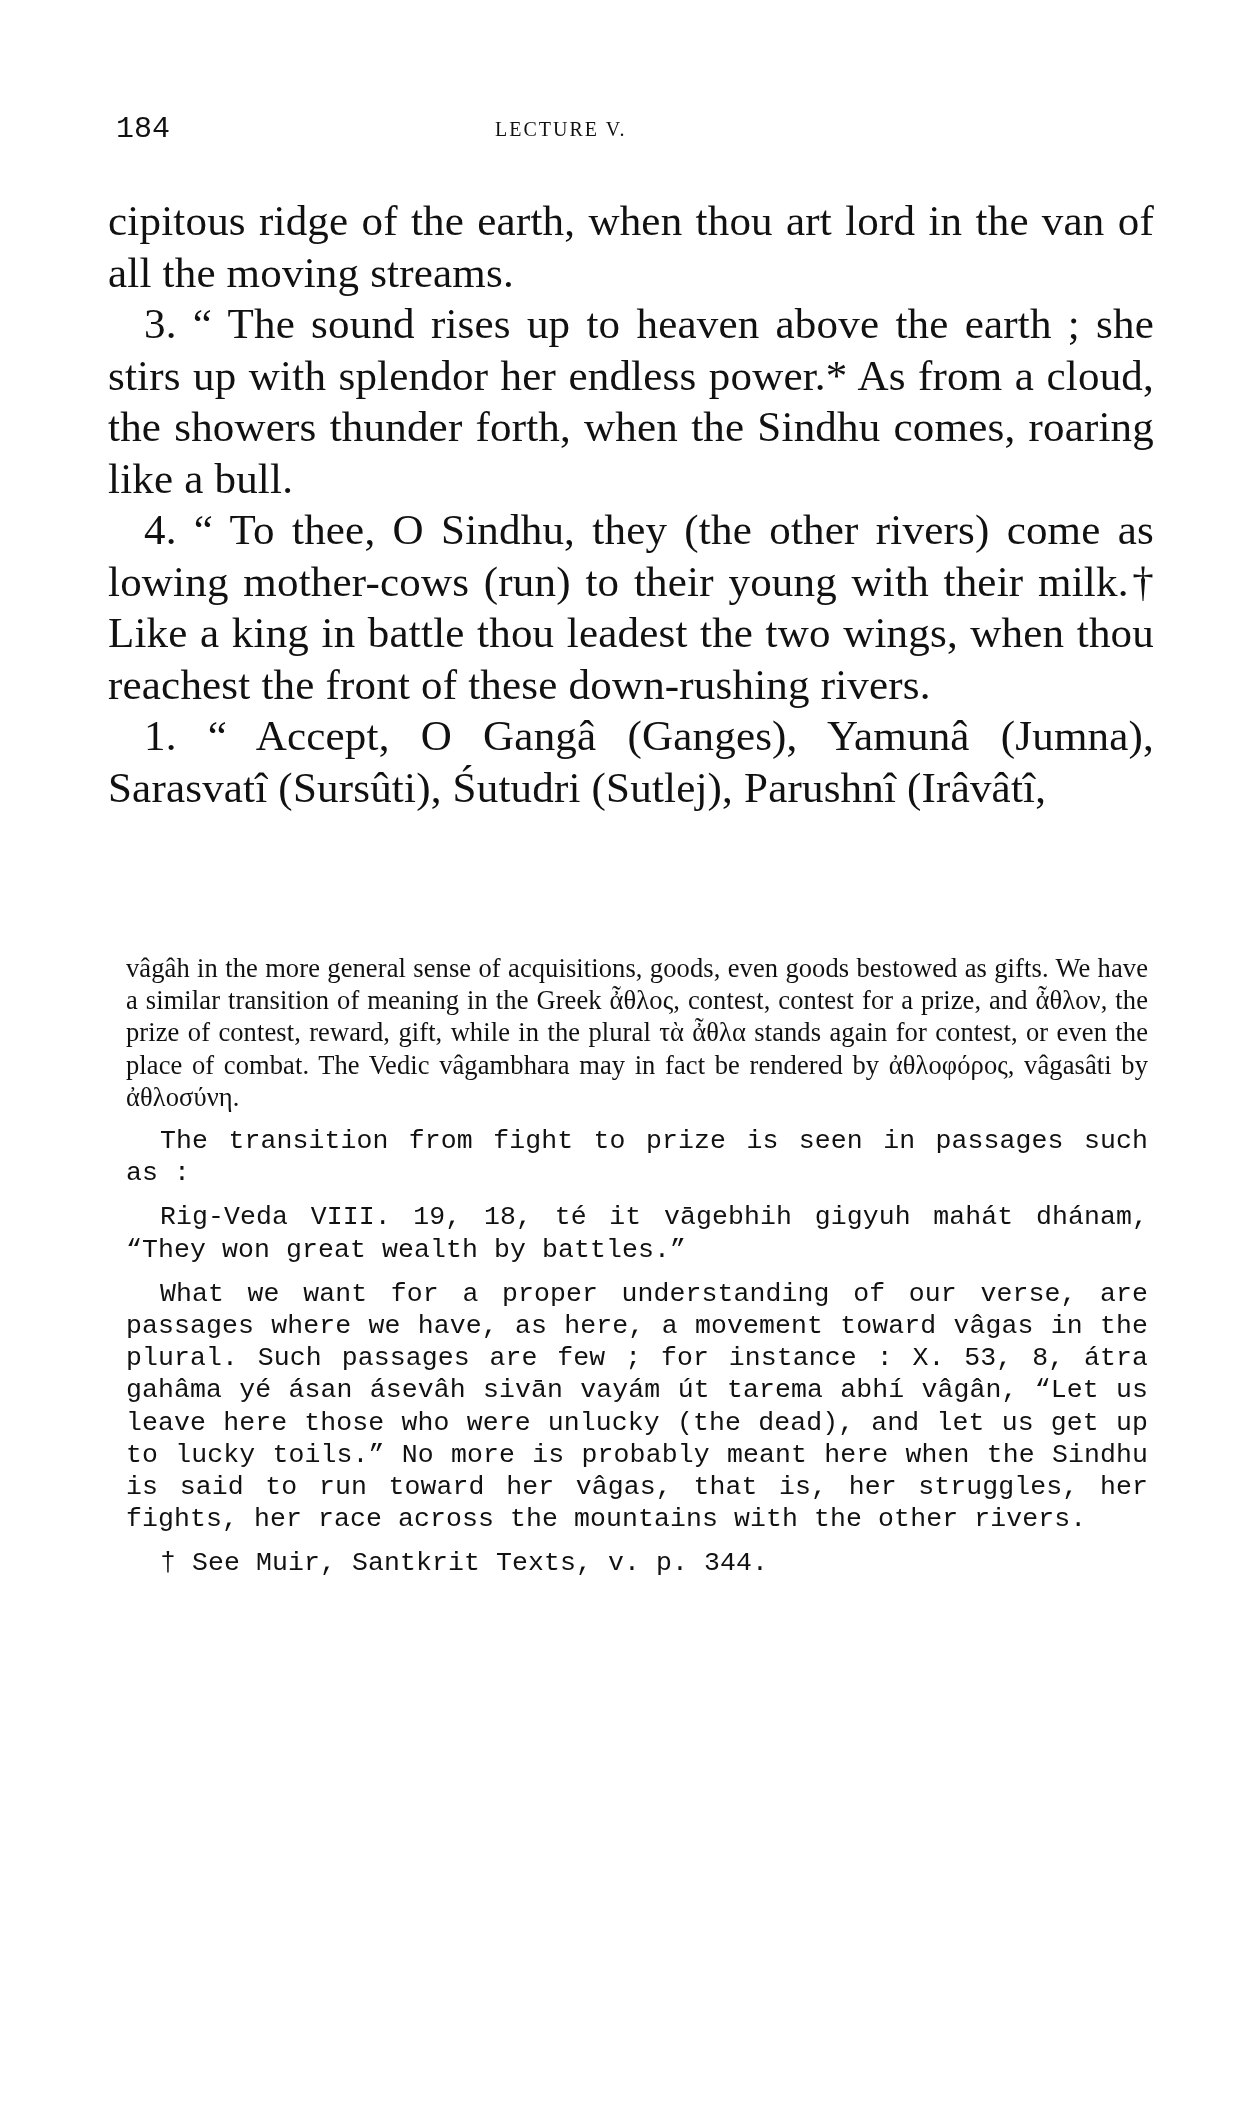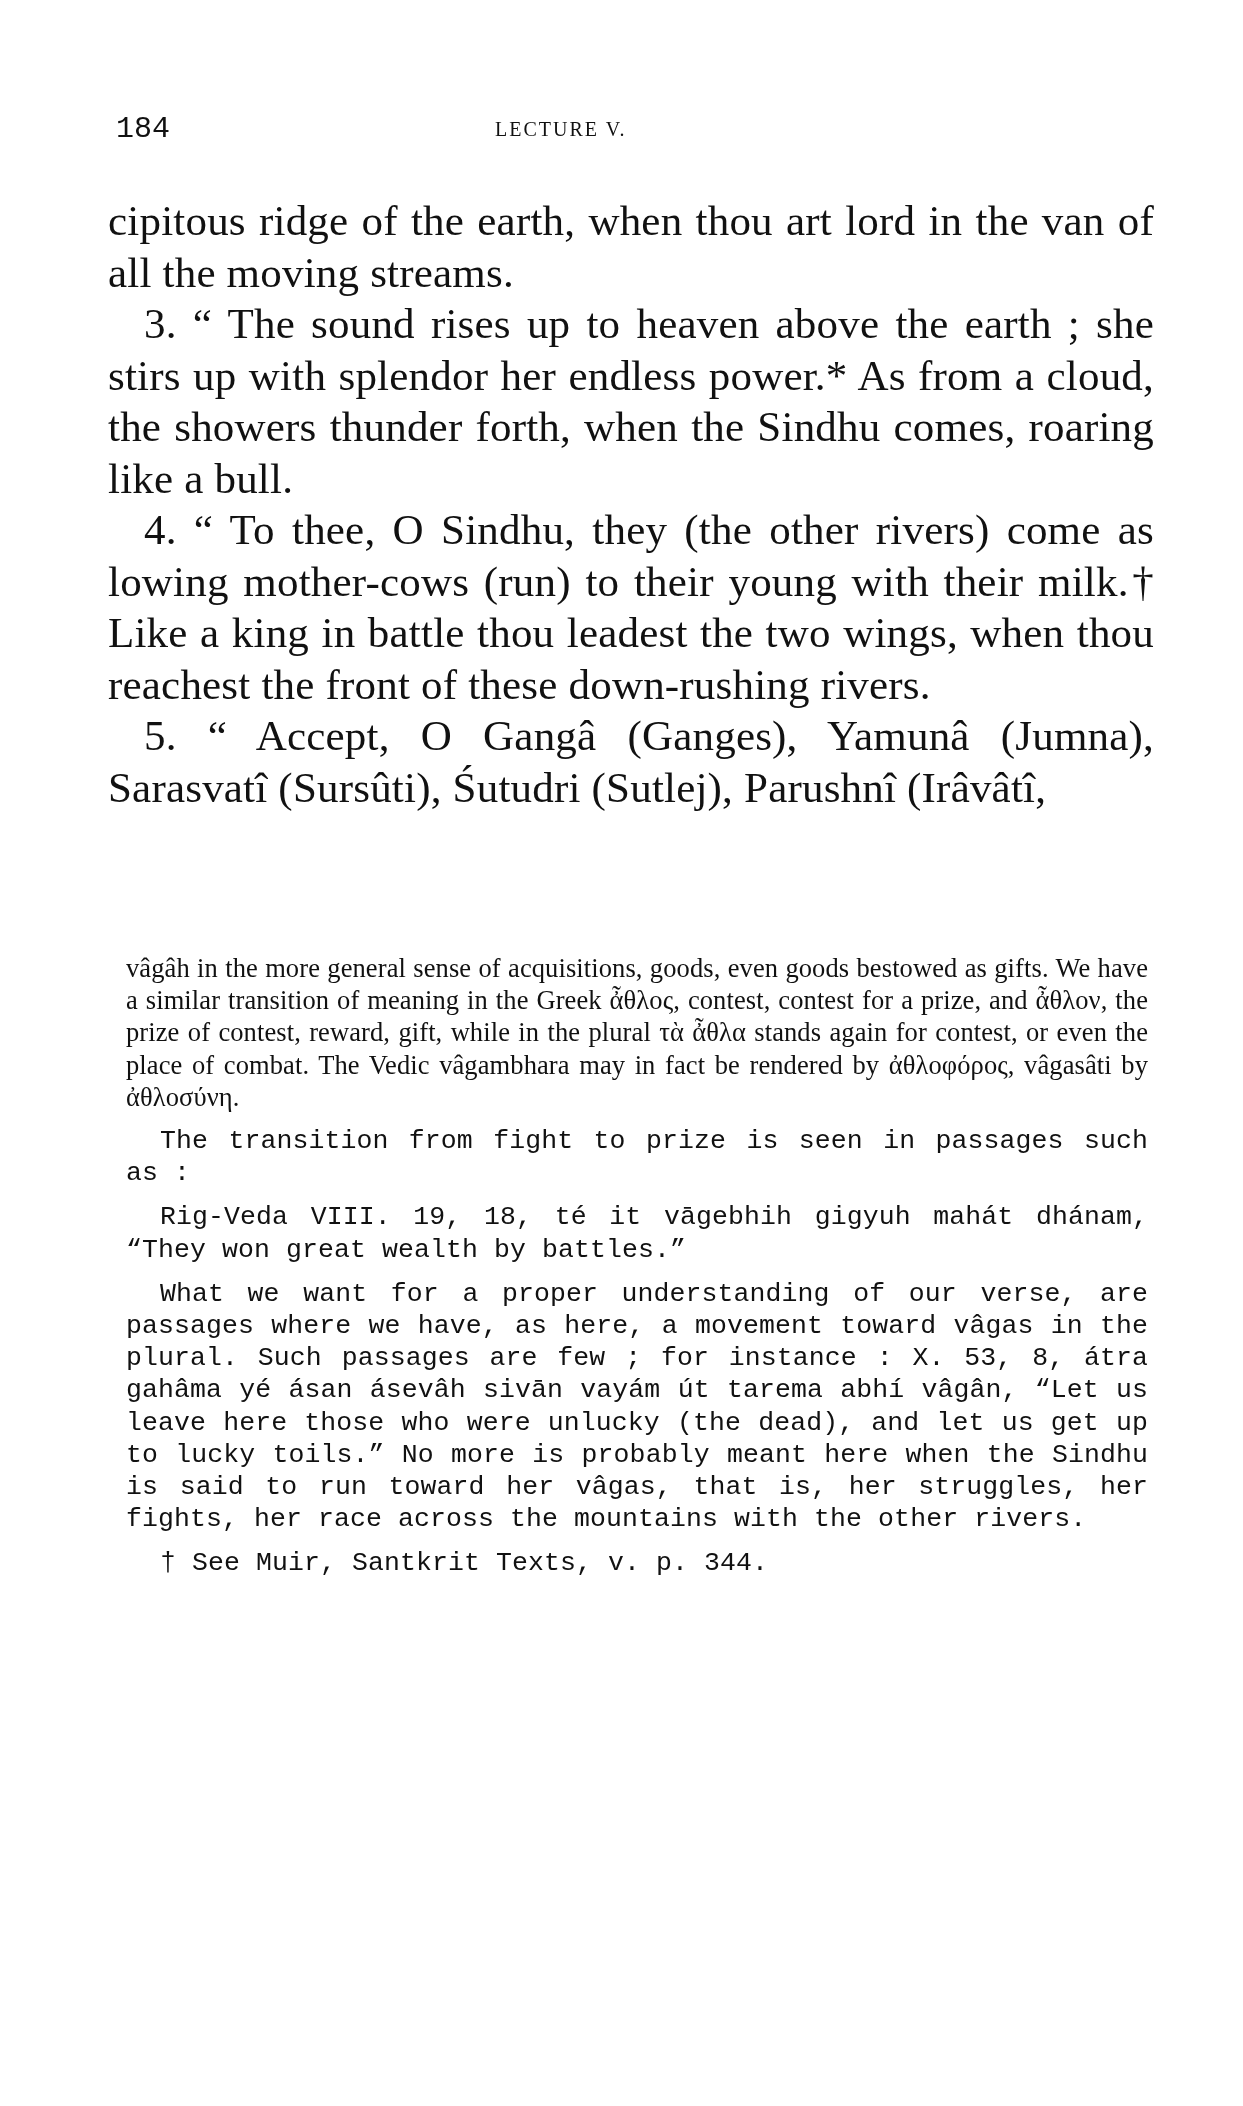--- a/index.html
+++ b/index.html
@@ -37,21 +37,21 @@
 <div class="page">
   <div class="running-head">
     <span class="page-number">184</span>
     <span class="lecture-title">LECTURE V.</span>
   </div>
 
   <div class="main-text">
     <p>cipitous ridge of the earth, when thou art lord in the van of all the moving streams.</p>
     <p class="indent">3. “ The sound rises up to heaven above the earth ; she stirs up with splendor her endless power.*  As from a cloud, the showers thunder forth, when the Sindhu comes, roaring like a bull.</p>
     <p class="indent">4. “ To thee, O Sindhu, they (the other rivers) come as lowing mother-cows (run) to their young with their milk.†  Like a king in battle thou leadest the two wings, when thou reachest the front of these down-rushing rivers.</p>
-    <p class="indent">5. “ Accept, O Gangâ (Ganges), Yamunâ (Jumna), Sarasvatî (Sursûti), Śutudri (Sutlej), Parushnî (Irâvâtî,</p>
+    <p class="indent">1. “ Accept, O Gangâ (Ganges), Yamunâ (Jumna), Sarasvatî (Sursûti), Śutudri (Sutlej), Parushnî (Irâvâtî,</p>
   </div>
 
   <div class="footnotes">
     <p>vâgâh in the more general sense of acquisitions, goods, even goods bestowed as gifts.  We have a similar transition of meaning in the Greek ἆθλος, contest, contest for a prize, and ἆθλον, the prize of contest, reward, gift, while in the plural τὰ ἆθλα stands again for contest, or even the place of combat.  The Vedic vâgambhara may in fact be rendered by ἀθλοφόρος, vâgasâti by ἀθλοσύνη.</p>
     <p class="fn-indent">The transition from fight to prize is seen in passages such as :</p>
     <p class="fn-indent">Rig-Veda VIII. 19, 18, té it vāgebhih gigyuh mahát dhánam, “They won great wealth by battles.”</p>
     <p class="fn-indent">What we want for a proper understanding of our verse, are passages where we have, as here, a movement toward vâgas in the plural.  Such passages are few ; for instance : X. 53, 8, átra gahâma yé ásan ásevâh sivān vayám út tarema abhí vâgân, “Let us leave here those who were unlucky (the dead), and let us get up to lucky toils.”  No more is probably meant here when the Sindhu is said to run toward her vâgas, that is, her struggles, her fights, her race across the mountains with the other rivers.</p>
     <p class="fn-indent">† See Muir, Santkrit Texts, v. p. 344.</p>
   </div>
 </div>

